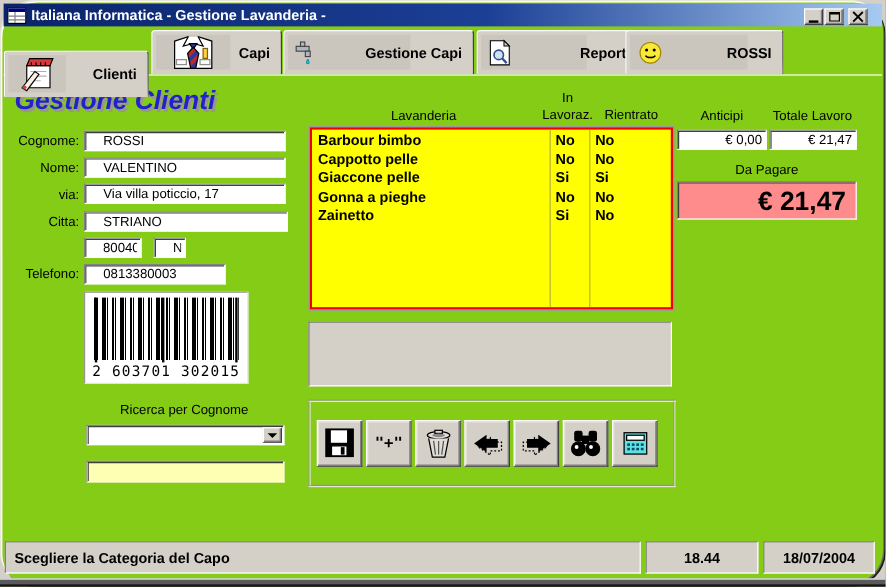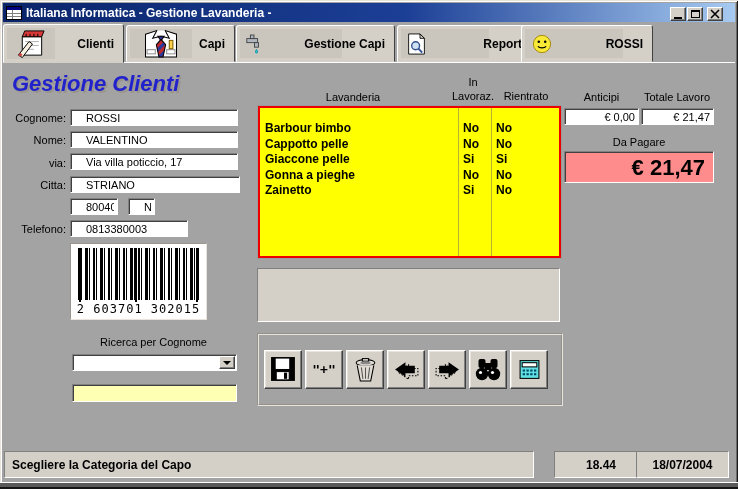--- a/index.html
+++ b/index.html
@@ -1,21 +1,21 @@
 <!DOCTYPE html>
 <html><head>
 <meta charset="utf-8">
 <style>
   * { box-sizing: border-box; margin: 0; padding: 0; }
   html,body { width:738px; height:489px; }
   body { font-family:"Liberation Sans", sans-serif; background:#d4d0c8; position:relative; overflow:hidden; }
 
-  .window { position:absolute; inset:0; background:#a3a3a3;
+  .window { position:absolute; inset:0; background:#84cc16;
     box-shadow: inset 1px 1px 0 #e8e4dc, inset -1px -1px 0 #1a1a1a,
-                inset 2px 2px 0 #ffffff, inset -2px -2px 0 #6a6a6a; }
+                inset 2px 2px 0 #ffffff, inset -2px -2px 0 #6a6a6a; border-radius: 29px; }
   .bottom-band { position:absolute; left:0; right:0; bottom:0; height:7px;
     background:#5a5a5a; border-top:1px solid #ffffff; border-bottom:2px solid #151515; }
 
   
   .titlebar { position:absolute; left:3px; top:3px; width:732px; height:19px;
     background:linear-gradient(90deg,#0a246a 0%,#1c3f96 55%,#a6caf0 100%);
     display:flex; align-items:center; padding-left:3px; }
   .titlebar-icon { width:16px; height:14px; margin-right:4px; }
   .titlebar-text { color:#fff; font-size:12px; font-weight:bold; letter-spacing:0; white-space:nowrap; }
   .winbtn { position:absolute; top:4px; width:16px; height:14px; background:#d4d0c8;
@@ -27,21 +27,21 @@
 
   
   .tabstrip { position:absolute; left:3px; top:24px; width:732px; height:39px; }
   .tabstrip::after { content:""; position:absolute; left:0; right:0; bottom:0; height:1px; background:#ffffff; }
   .tab { position:absolute; top:1px; height:37px; background:#d4d0c8;
     border:1px solid; border-color:#fff #404040 transparent #fff; border-radius:3px 3px 0 0; z-index:1; }
   .tab.active { top:0; height:39px; z-index:3; }
   .tab-imgbox { position:absolute; left:3px; top:3px; bottom:3px; background:#cac6be; display:flex; align-items:center; }
   .tab-label { position:absolute; right:9px; top:50%; transform:translateY(-50%);
     font-size:12px; font-weight:bold; color:#000; white-space:nowrap; }
-  .tab1 { left:0;   width:121px; }
+  .tab1 { left:0;   width:121px;margin-top:18px; }
   .tab2 { left:123px; width:109px; }
   .tab3 { left:233px; width:159px; }
   .tab4 { left:394px; width:135px; }
   .tab5 { left:518px; width:132px; }
 
   
   .page-title { position:absolute; left:12px; top:71px; font-size:22px; font-weight:bold; font-style:italic;
     color:#2222cc; text-shadow:2px 2px 0 #9a968e; letter-spacing:0; }
 
   
@@ -62,21 +62,21 @@
   .barcode-digits { position:absolute; left:4px; right:4px; bottom:3px; background:#fff; text-align:center;
     font-family:"DejaVu Sans Mono",monospace; font-size:12px; letter-spacing:1px; color:#000; }
 
   .combo-btn { position:absolute; right:1px; top:1px; bottom:1px; width:16px; background:#d4d0c8;
     border:1px solid; border-color:#fff #404040 #404040 #fff; box-shadow:inset -1px -1px 0 #808080;
     display:flex; align-items:center; justify-content:center; }
   .combo-arrow { width:0; height:0; border-left:4px solid transparent; border-right:4px solid transparent; border-top:4px solid #000; }
 
   
   .listbox { position:absolute; left:258px; top:106px; width:303px; height:152px;
-    background:#ffff00; border:2px solid #ee0000; outline:1px solid #9a9a9a; padding-top:13px; }
+    background:#ffff00; border:2px solid #ee0000; outline:1px solid #9a9a9a; padding-top:2px; }
   .lrow { position:relative; height:15.6px; font-size:12px; font-weight:bold; color:#000; }
   .cell-desc { position:absolute; left:5px; top:0; }
   .cell-lav  { position:absolute; left:203px; top:0; }
   .cell-rien { position:absolute; left:236px; top:0; }
   .vsep { position:absolute; top:0; bottom:0; width:1px; background:rgba(120,120,90,.55); }
 
   
   .money { text-align:right; }
   .dapagare { position:absolute; left:564px; top:151px; width:150px; height:32px; background:#ff8c8c;
     border:1px solid; border-color:#808080 #fff #fff #808080; box-shadow:inset 1px 1px 0 #404040;
@@ -90,21 +90,21 @@
   .toolbtn { width:38px; height:39px; background:#d4d0c8; border:1px solid; border-color:#fff #404040 #404040 #fff;
     box-shadow: inset -1px -1px 0 #808080, inset 1px 1px 0 #e8e4dc;
     display:flex; align-items:center; justify-content:center; padding:0; cursor:default; }
   .plus-label { font-size:13px; font-weight:bold; font-family:"DejaVu Sans Mono",monospace; }
 
   
   .statuspanel { position:absolute; top:451px; height:27px; background:#d4d0c8;
     border:1px solid; border-color:#808080 #fff #fff #808080;
     font-size:12px; font-weight:bold; color:#000; display:flex; align-items:center; }
   .sp-msg  { left:4px;  width:530px; padding-left:7px; }
-  .sp-time { left:538px; width:94px; justify-content:center;margin-left:16px; }
+  .sp-time { left:538px; width:94px; justify-content:center; }
   .sp-date { left:636px; width:93px; justify-content:center; }
 </style>
 </head>
 <body>
 
 <div class="window">
 
   <div class="titlebar">
     <span class="titlebar-icon">
       <svg viewBox="0 0 16 14" width="16" height="14">

